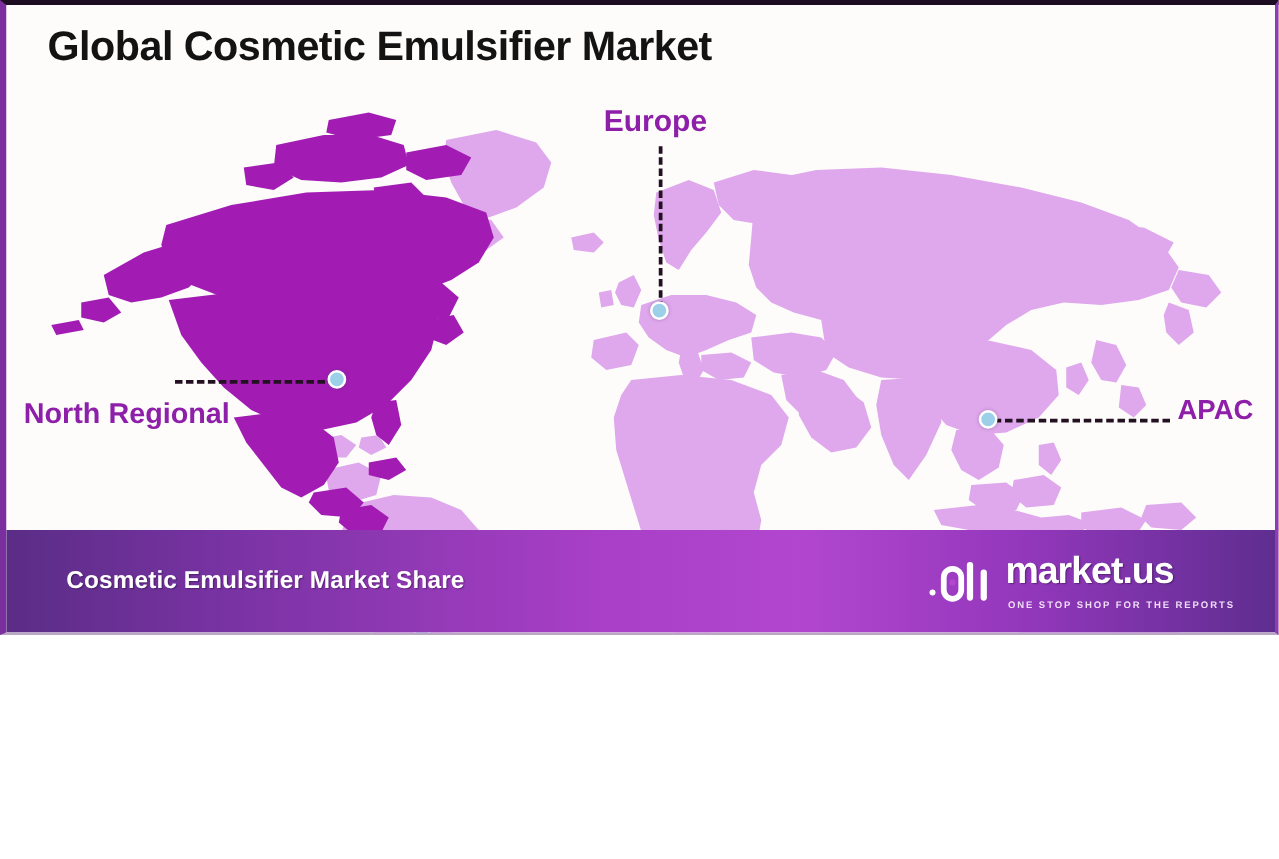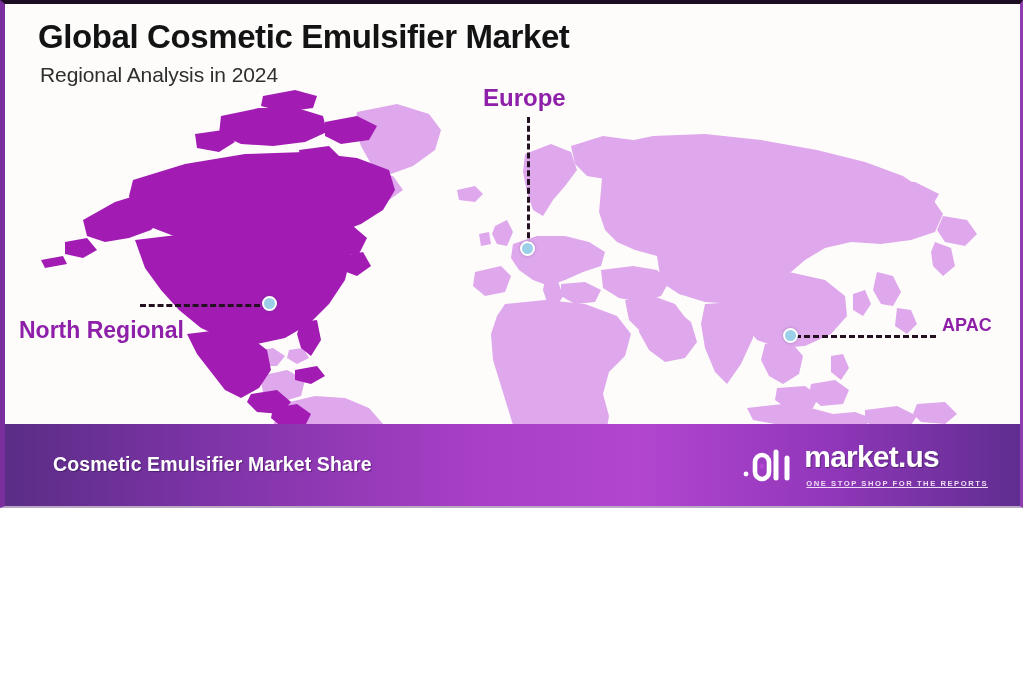--- a/index.html
+++ b/index.html
@@ -69,21 +69,21 @@
     line-height:1.18;
     white-space:nowrap;
     text-shadow:0 0 1px rgba(255,255,255,.75);
   }
   .callout .l1{display:block;}
   .callout .l2{display:block;}
 
   .callout-na   {left:14px;  top:313px; font-size:23px;}
   .callout-latam{left:35px;  top:489px; font-size:23px;}
   .callout-eu   {left:478px; top:80px;  font-size:24px;}
-  .callout-apac {left:937px; top:311px; font-size:18px;}
+  .callout-apac {left:937px; top:311px; font-size:22px;}
   .callout-mea  {left:724px; top:419px; font-size:22px;}
 
   
   .leader{
     position:absolute;
     z-index:45;
     border-top:3px dashed #231020;
     height:0;
   }
   .leader-v{
@@ -167,31 +167,29 @@
     text-shadow:1px 1px 1px rgba(40,10,55,.45);
   }
   .logo-tag{
     color:#f0dcf6;
     font-size:7.6px;
     font-weight:bold;
     letter-spacing:1.55px;
     margin-top:8px;
     margin-left:2px;
     white-space:nowrap;
-    text-decoration:underline;
   }
 </style>
 </head>
 <body>
 
 <div id="infographic">
 
   <div class="header">
     <h1 class="title">Global Cosmetic Emulsifier Market</h1>
-    <div class="subtitle">Regional Analysis in 2024</div>
   </div>
 
   <div class="map-stage">
     <svg viewBox="0 0 1023 608" xmlns="http://www.w3.org/2000/svg" aria-hidden="true">
       <g fill="#dfa7ec">
 
         <path d="M352 108 L392 100 L424 110 L436 126 L430 146 L408 162 L386 170 L366 160 L356 142 L350 124 Z"></path>
         <path d="M362 168 L388 172 L398 186 L384 196 L366 190 L358 178 Z"></path>
 
         <path d="M452 186 L470 182 L478 190 L470 198 L454 196 Z"></path>

